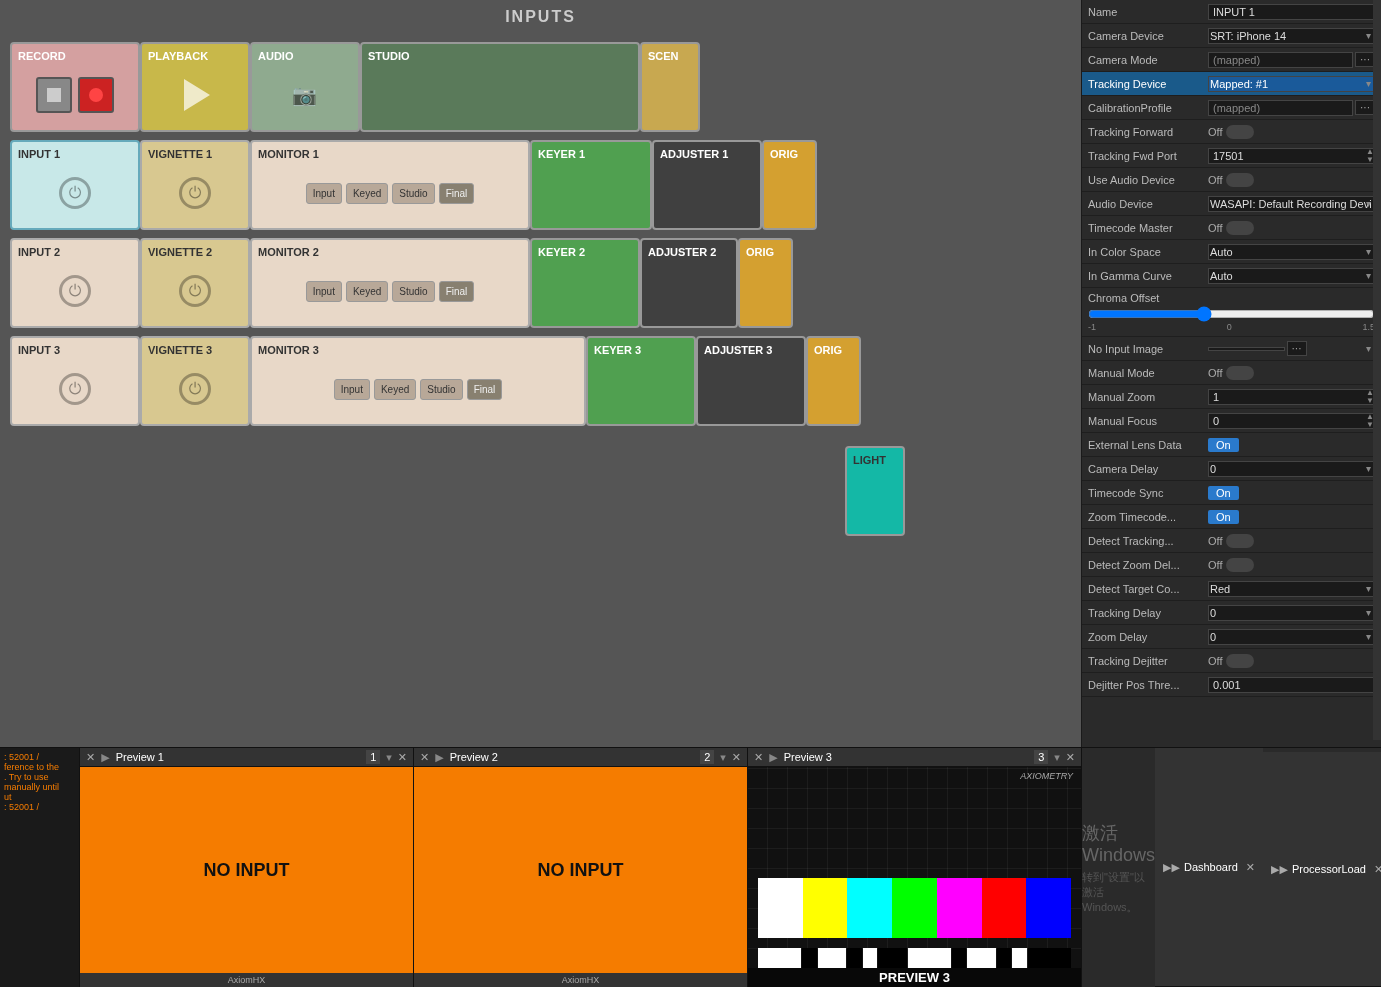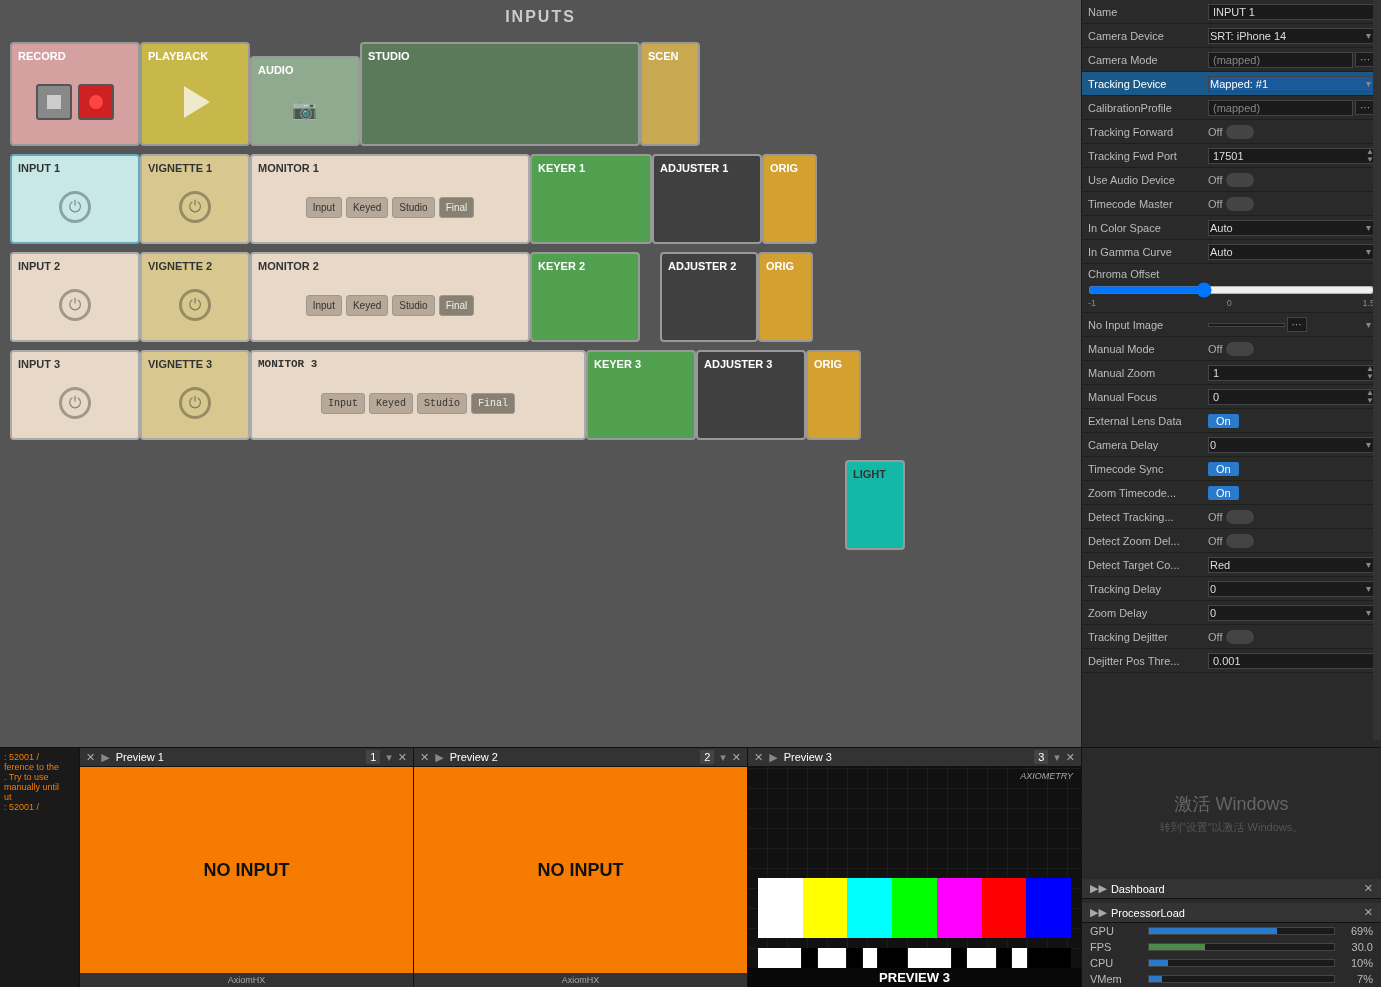--- a/index.html
+++ b/index.html
@@ -15,21 +15,21 @@
     
     .inputs-header { text-align: center; padding: 8px; font-size: 16px; font-weight: bold; color: #ccc; background: #555; letter-spacing: 2px; }
 
     
     .tile { border-radius: 4px; padding: 6px; display: flex; flex-direction: column; min-height: 90px; position: relative; }
     .tile-label { font-size: 11px; font-weight: bold; margin-bottom: 4px; }
     .tile-body { flex: 1; display: flex; align-items: center; justify-content: center; }
 
     .tile-record { background: #d4a0a0; border: 2px solid #999; }
     .tile-playback { background: #c8b84a; border: 2px solid #999; }
-    .tile-audio { background: #8faa8f; border: 2px solid #999; margin-top: 14px; }
+    .tile-audio { background: #8faa8f; border: 2px solid #999; }
     .tile-studio { background: #5a7a5a; border: 2px solid #999; }
     .tile-scene { background: #c8a850; border: 2px solid #999; }
     .tile-input { background: #e8d8c8; border: 2px solid #aaa; color: #333; }
     .tile-input-selected { background: #c8e8e8; border: 2px solid #6ab; color: #333; }
     .tile-vignette { background: #d8c890; border: 2px solid #aaa; color: #333; }
     .tile-monitor { background: #e8d8c8; border: 2px solid #aaa; color: #333; }
     .tile-keyer { background: #50a050; border: 2px solid #999; }
     .tile-adjuster { background: #404040; border: 2px solid #999; }
     .tile-orig { background: #d4a030; border: 2px solid #999; }
     .tile-light { background: #14b8a6; border: 2px solid #999; color: #333; }
@@ -77,21 +77,21 @@
     
     .preview-panel { flex: 1; display: flex; flex-direction: column; border-right: 1px solid #111; }
     .preview-header { background: #333; display: flex; align-items: center; padding: 2px 6px; gap: 6px; border-bottom: 1px solid #111; font-size: 11px; }
     .preview-close { color: #aaa; cursor: pointer; font-size: 11px; }
     .preview-label { flex: 1; }
     .preview-num { background: #444; padding: 1px 4px; font-size: 11px; }
     .preview-no-input { background: #f57c00; color: #111; width: 100%; height: 100%; display: flex; align-items: center; justify-content: center; font-size: 18px; font-weight: bold; }
     .preview-label-bottom { text-align: center; font-size: 13px; font-weight: bold; color: #fff; background: rgba(0,0,0,0.5); padding: 2px; }
 
     
-    .bottom-right { width: 300px; display: flex; flex-direction: column; background: #2a2a2a; border-left: 1px solid #111; }
+    .bottom-right { width: 300px; display: flex; flex-direction: row; background: #2a2a2a; border-left: 1px solid #111; }
     .dashboard-header { background: #333; padding: 3px 8px; font-size: 11px; display: flex; align-items: center; gap: 4px; border-bottom: 1px solid #111; }
     .dashboard-close { color: #aaa; cursor: pointer; }
     .processor-header { background: #333; padding: 3px 8px; font-size: 11px; display: flex; align-items: center; gap: 4px; border-bottom: 1px solid #111; margin-top: 4px; }
     .processor-row { display: flex; align-items: center; padding: 2px 8px; gap: 8px; }
     .proc-label { width: 50px; font-size: 11px; color: #bbb; }
     .proc-bar-wrap { flex: 1; background: #1a1a1a; height: 8px; border: 1px solid #444; }
     .proc-bar { height: 100%; background: #2a7acc; }
     .proc-bar-green { background: #4a8a4a; }
     .proc-val { width: 30px; font-size: 11px; color: #bbb; text-align: right; }
 
@@ -208,42 +208,42 @@
                 <div class="monitor-btn">Input</div>
                 <div class="monitor-btn">Keyed</div>
                 <div class="monitor-btn">Studio</div>
                 <div class="monitor-btn monitor-btn-final">Final</div>
               </div>
             </div>
           </div>
           <div class="tile tile-keyer" style="width:110px; flex-shrink:0;">
             <div class="tile-label">KEYER 2</div>
           </div>
-          <div class="tile tile-adjuster" style="width:98px; flex-shrink:0;margin-left:20px;">
+          <div class="tile tile-adjuster" style="width:98px; flex-shrink:0;">
             <div class="tile-label">ADJUSTER 2</div>
           </div>
           <div class="tile tile-orig" style="width:55px; flex-shrink:0;">
             <div class="tile-label">ORIG</div>
           </div>
         </div>
 
         <div class="grid-row">
           <div class="tile tile-input" style="width:130px; flex-shrink:0;">
             <div class="tile-label">INPUT 3</div>
             <div class="tile-body">
               <div class="power-icon"></div>
             </div>
           </div>
           <div class="tile tile-vignette" style="width:110px; flex-shrink:0;">
             <div class="tile-label">VIGNETTE 3</div>
             <div class="tile-body">
               <div class="power-icon"></div>
             </div>
           </div>
-          <div class="tile tile-monitor" style="width:336px; flex-shrink:0;font-family:Liberation Mono, monospace;">
+          <div class="tile tile-monitor" style="width:336px; flex-shrink:0;">
             <div class="tile-label">MONITOR 3</div>
             <div class="tile-body">
               <div class="monitor-btns">
                 <div class="monitor-btn">Input</div>
                 <div class="monitor-btn">Keyed</div>
                 <div class="monitor-btn">Studio</div>
                 <div class="monitor-btn monitor-btn-final">Final</div>
               </div>
             </div>
           </div>
@@ -332,20 +332,28 @@
         </div>
 
         <div class="panel-row">
           <div class="panel-label">Use Audio Device</div>
           <div style="display:flex; align-items:center; gap:4px;">
             <span class="toggle-off">Off</span>
             <div style="width:28px; height:14px; background:#444; border-radius:7px; cursor:pointer;"></div>
           </div>
         </div>
 
+        <div class="panel-row">
+          <div class="panel-label">Audio Device</div>
+          <div class="panel-select-wrapper">
+            <select class="panel-select">
+              <option>WASAPI: Default Recording Devi</option>
+            </select>
+          </div>
+        </div>
 
         <div class="panel-row">
           <div class="panel-label">Timecode Master</div>
           <div style="display:flex; align-items:center; gap:4px;">
             <span class="toggle-off">Off</span>
             <div style="width:28px; height:14px; background:#444; border-radius:7px; cursor:pointer;"></div>
           </div>
         </div>
 
         <div class="panel-row">

